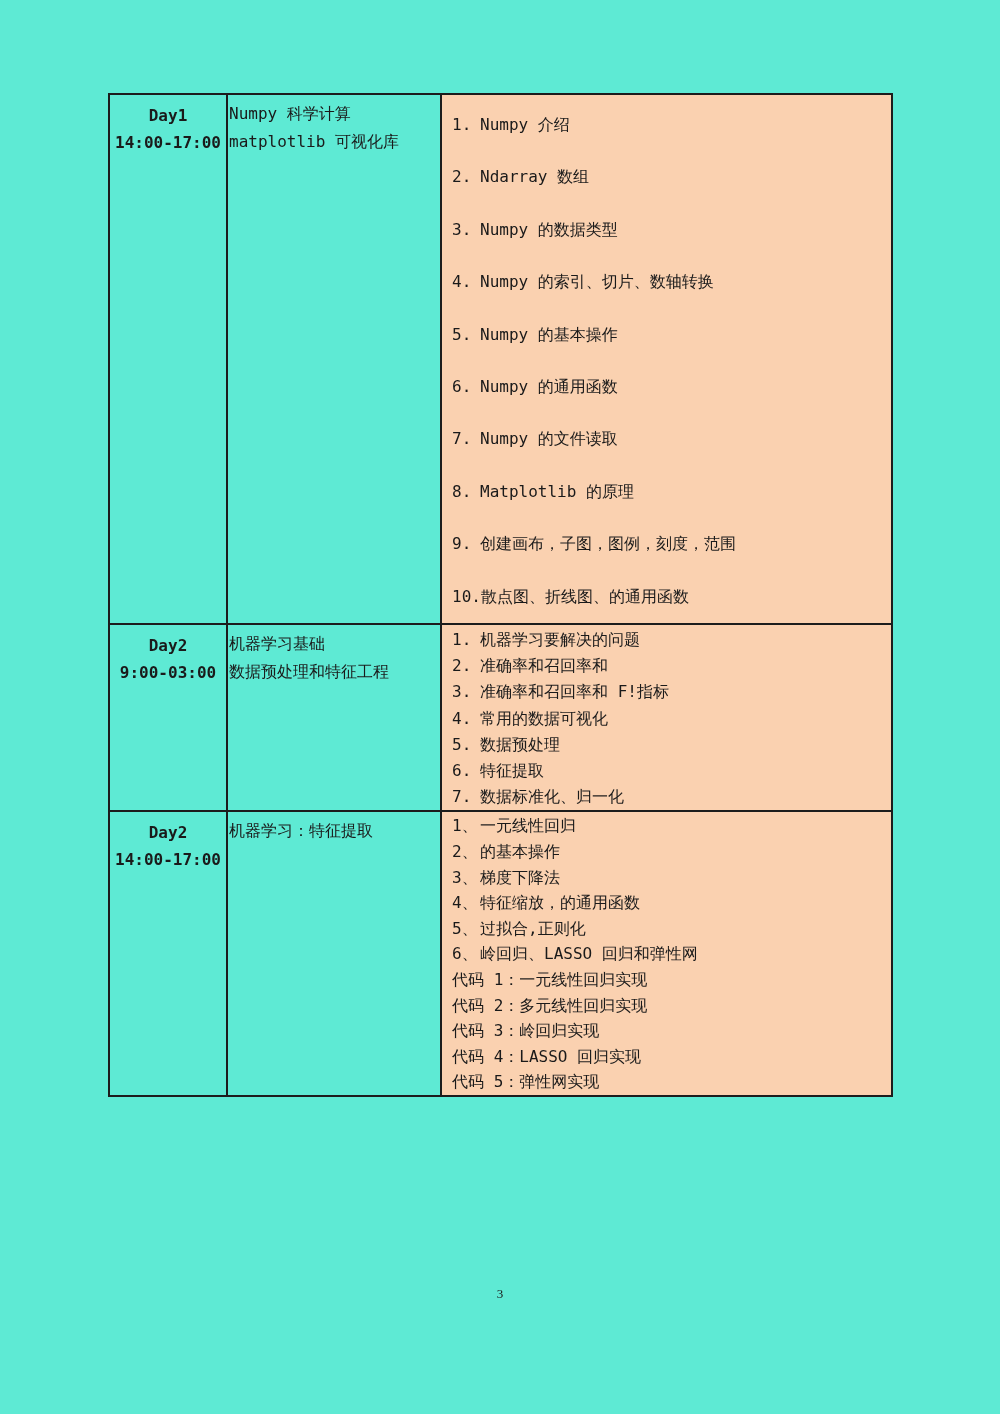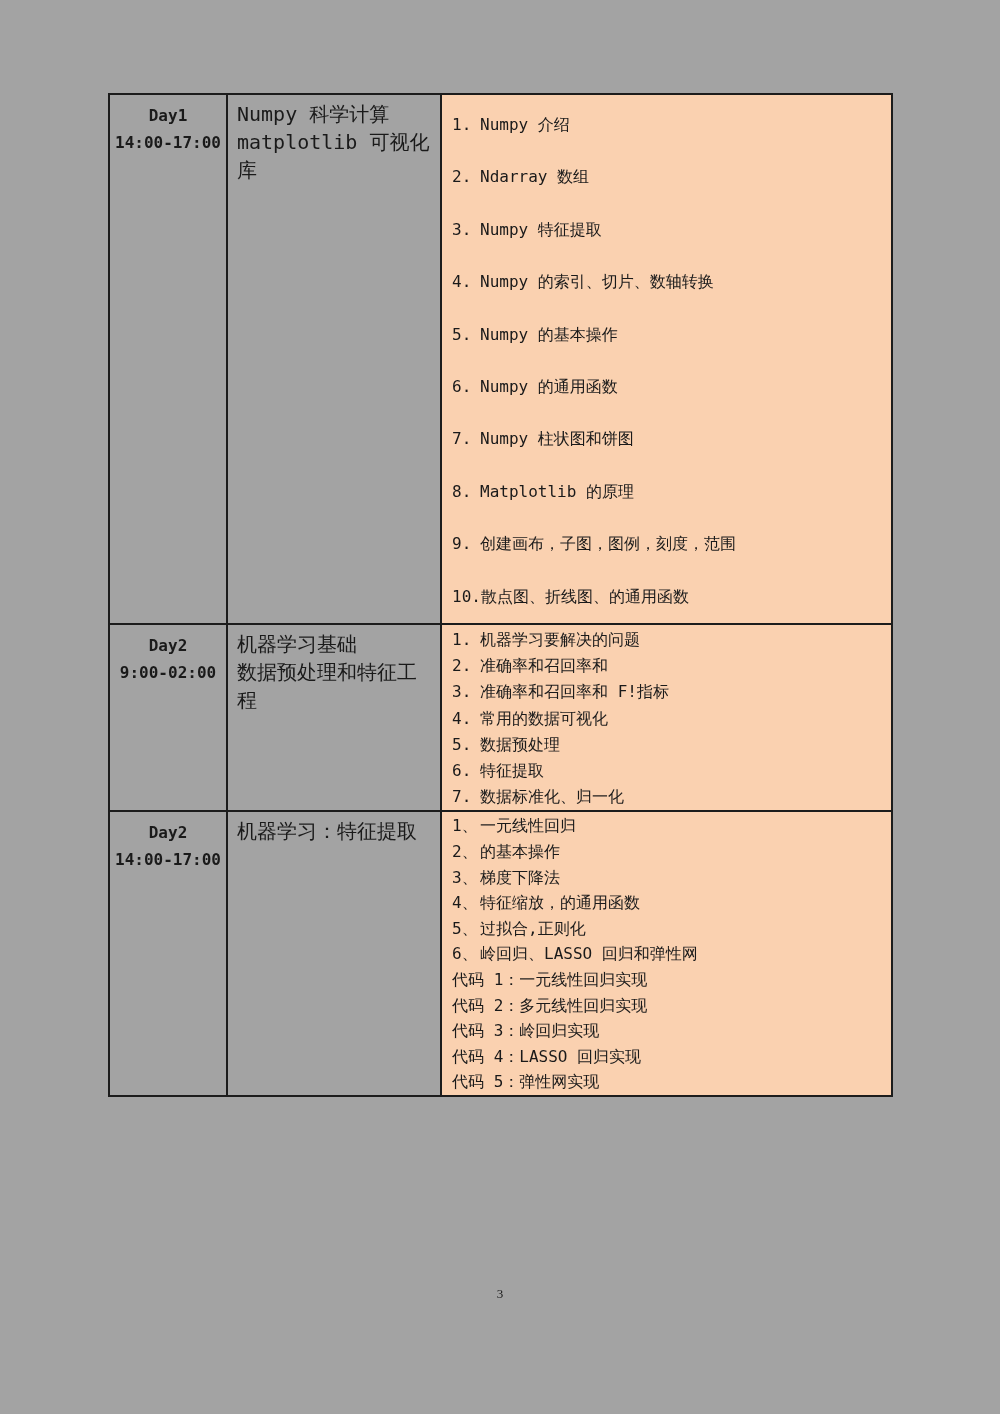--- a/index.html
+++ b/index.html
@@ -1,20 +1,20 @@
 <!DOCTYPE html>
 <html><head>
 <meta charset="utf-8">
 <style>
   html, body { margin: 0; padding: 0; background: #ffffff; }
   .page {
     position: relative;
     width: 1000px;
     height: 1414px;
-    background: #a3a3a3;
+    background: #5eead4;
     font-family: "DejaVu Sans Mono", "DejaVu Sans", "Liberation Sans", sans-serif;
     color: #1a1a1a;
     overflow: hidden;
   }
   table.schedule {
     position: absolute;
     left: 108px;
     top: 93px;
     width: 783px;
     border-collapse: collapse;
@@ -30,23 +30,23 @@
   col.c3 { width: 451px; }
 
   td.cell-time {
     text-align: center;
     font-weight: bold;
     font-size: 16px;
     line-height: 27px;
     padding-top: 7px;
   }
   td.cell-topic {
-    font-size: 20px;
+    font-size: 16px;
     line-height: 28px;
-    padding: 5px 6px 0 9px;
+    padding: 5px 6px 0 1px;
   }
   td.cell-items {
     background: #FAD1B0;
     padding: 0 6px 0 10px;
     font-size: 16px;
   }
   .it { display: flex; }
   .it .num { flex: 0 0 28px; white-space: nowrap; }
   .it .txt { white-space: nowrap; }
 
@@ -97,57 +97,57 @@
         <div class="it">
               <span class="num">1.</span>
               <span class="txt">Numpy 介绍</span>
             </div>
         <div class="it">
               <span class="num">2.</span>
               <span class="txt">Ndarray 数组</span>
             </div>
         <div class="it">
               <span class="num">3.</span>
-              <span class="txt">Numpy 特征提取</span>
+              <span class="txt">Numpy 的数据类型</span>
             </div>
         <div class="it">
               <span class="num">4.</span>
               <span class="txt">Numpy 的索引、切片、数轴转换</span>
             </div>
         <div class="it">
               <span class="num">5.</span>
               <span class="txt">Numpy 的基本操作</span>
             </div>
         <div class="it">
               <span class="num">6.</span>
               <span class="txt">Numpy 的通用函数</span>
             </div>
         <div class="it">
               <span class="num">7.</span>
-              <span class="txt">Numpy 柱状图和饼图</span>
+              <span class="txt">Numpy 的文件读取</span>
             </div>
         <div class="it">
               <span class="num">8.</span>
               <span class="txt">Matplotlib 的原理</span>
             </div>
         <div class="it">
               <span class="num">9.</span>
               <span class="txt">创建画布，子图，图例，刻度，范围</span>
             </div>
         <div class="it">
               <span class="num">10.</span>
               <span class="txt">散点图、折线图、的通用函数</span>
             </div>
       </td>
     </tr>
 
     <tr class="row2">
       <td class="cell-time">
         <div>Day2</div>
-        <div>9:00-02:00</div>
+        <div>9:00-03:00</div>
       </td>
       <td class="cell-topic">
         <div>机器学习基础</div>
         <div>数据预处理和特征工程</div>
       </td>
       <td class="cell-items">
         <div class="it">
               <span class="num">1.</span>
               <span class="txt">机器学习要解决的问题</span>
             </div>

